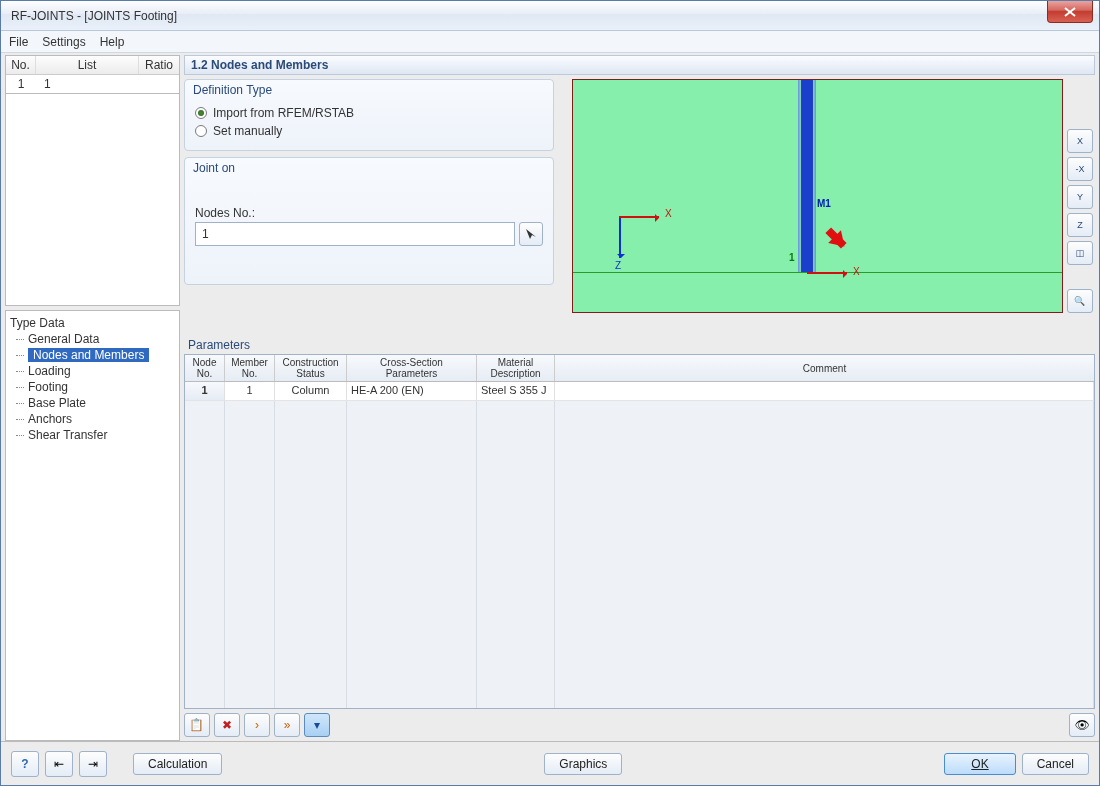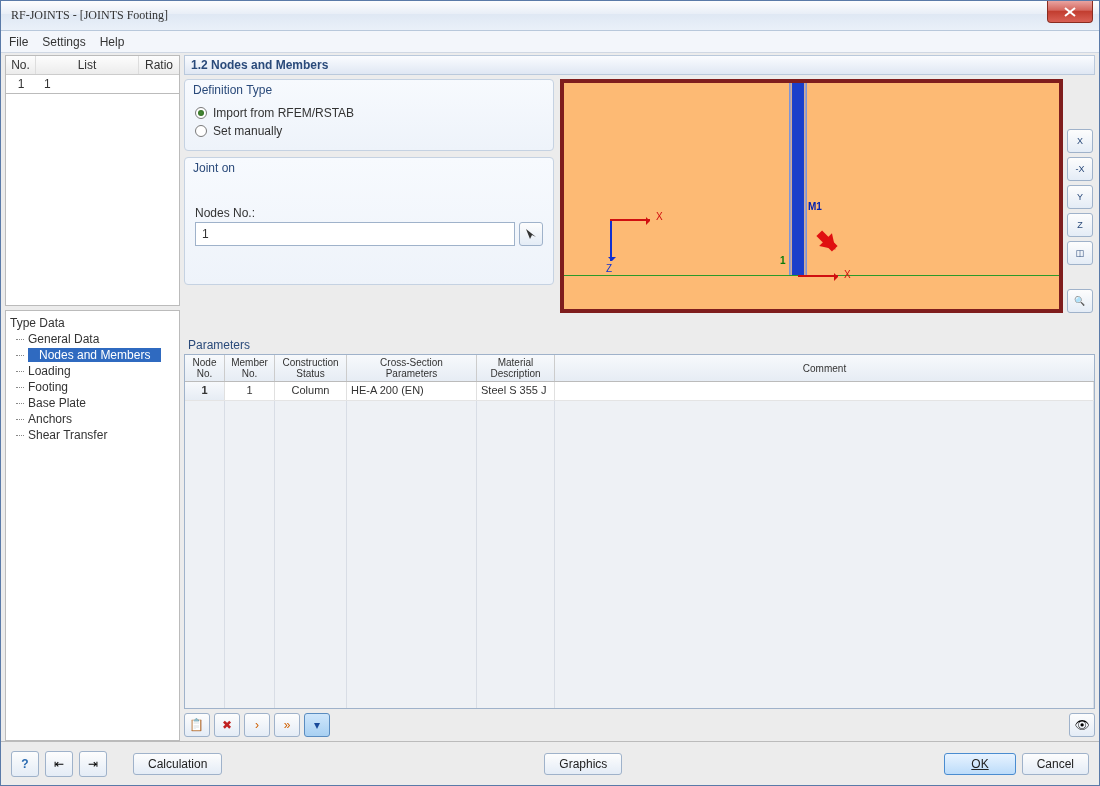--- a/index.html
+++ b/index.html
@@ -1,56 +1,56 @@
 <!DOCTYPE html>
 <html><head>
 <meta charset="utf-8">
 <style>
 * { box-sizing: border-box; margin: 0; padding: 0; font-family: "Segoe UI", Tahoma, sans-serif; font-size: 12px; }
 body { background: #fff; overflow: hidden; }
 .window { width: 1100px; height: 786px; border: 1px solid #5a7aa8; display: flex; flex-direction: column; background: #ececec; }
 .titlebar { height: 30px; background: linear-gradient(to bottom, #fdfdfe, #e8eef7 45%, #dfe8f4 46%, #eaf0f9); display: flex; align-items: center; border-bottom: 1px solid #b8c8db; }
-.titlebar-text { flex: 1; padding-left: 10px; color: #333; font-family: Liberation Serif, serif; }
+.titlebar-text { flex: 1; padding-left: 10px; color: #333; }
 .titlebar-buttons { display: flex; height: 100%; }
 .tb-btn { width: 46px; height: 22px; margin-top: 0; display: flex; align-items: center; justify-content: center; border: 1px solid #888; border-top: none; }
 .tb-close { background: linear-gradient(to bottom, #e9a3a0, #d4665d 45%, #c03b2d 46%, #d96055); border-color: #8a2c20; border-radius: 0 0 4px 4px; margin-right: 6px; }
 .tb-close svg { stroke: #fff; stroke-width: 2; }
 .menubar { height: 22px; background: #f3f6fb; display: flex; align-items: center; padding-left: 8px; border-bottom: 1px solid #d0d8e4; gap: 14px; }
 .menubar span { color: #333; cursor: default; }
 .body { flex: 1; display: flex; background: #ececec; padding: 2px 4px 0 4px; gap: 4px; }
 .left-pane { width: 175px; display: flex; flex-direction: column; }
 .small-table { border: 1px solid #bbb; background: #fff; }
 .small-table .hdr { display: flex; background: linear-gradient(to bottom,#fdfdfd,#ececec); border-bottom: 1px solid #ccc; }
 .small-table .hdr div { border-right: 1px solid #ddd; padding: 2px 4px; text-align: center; color: #333; }
 .small-table .hdr div:last-child { border-right: none; }
 .small-table .row { display: flex; padding: 1px 0; }
 .small-table .row div { padding: 1px 4px; text-align: center; color: #333; }
 .col-no { width: 30px; } .col-list { flex: 1; text-align:left !important; padding-left:8px !important;} .col-ratio { width: 40px; }
 .left-spacer { flex: 1; background: #fff; border: 1px solid #bbb; border-top: none; min-height: 140px; }
 .tree-panel { margin-top: 4px; border: 1px solid #bbb; background: #fff; flex: 2; padding: 4px 2px; }
 .tree-root { color: #333; padding: 1px 2px; }
 .tree-child { color: #333; padding: 1px 2px 1px 20px; position: relative; }
 .tree-child::before { content: ''; position: absolute; left: 8px; top: 50%; width: 8px; border-top: 1px dotted #888; }
-.tree-child.selected span { background: #2f6ac0; color: #fff; padding: 0 11px; }
+.tree-child.selected span { background: #2f6ac0; color: #fff; padding: 0 5px; }
 .right-pane { flex: 1; display: flex; flex-direction: column; }
 .section-header { height: 20px; background: linear-gradient(to bottom,#fafcff,#dfe7f3); border: 1px solid #bac9dc; color: #2a4a7a; font-weight: bold; padding: 2px 6px; }
 .content-row { display: flex; gap: 6px; margin-top: 4px; }
 .forms-col { width: 370px; display: flex; flex-direction: column; gap: 6px; }
 .groupbox { border: 1px solid #c5d2e2; border-radius: 4px; background: linear-gradient(to bottom,#f7fafe,#eef3fa); }
 .groupbox .gb-title { color: #2a4a7a; padding: 3px 8px; font-weight: normal; }
 .gb-body { padding: 4px 10px 10px 10px; }
 .radio-row { display: flex; align-items: center; gap: 6px; padding: 2px 0; color: #333; }
 .radio { width: 12px; height: 12px; border: 1px solid #7a7a7a; border-radius: 50%; background: #fff; display: inline-flex; align-items: center; justify-content: center; }
 .radio.checked::after { content: ''; width: 6px; height: 6px; background: radial-gradient(circle,#4a8a3a,#2a6a1a); border-radius: 50%; }
 .field-label { color: #333; padding: 4px 0 2px 0; margin-top: 20px; }
 .input-row { display: flex; gap: 4px; }
 .text-input { flex: 1; border: 1px solid #9fb2ca; background: #fff; padding: 3px 6px; color: #333; }
 .small-btn { width: 24px; height: 24px; border: 1px solid #9fb2ca; background: linear-gradient(to bottom,#fdfdfd,#e4ecf6); display: flex; align-items: center; justify-content: center; border-radius: 3px; }
 .viewport-wrap { flex: 1; display: flex; gap: 4px; }
-.viewport { flex: 1; border: 4px solid #7f1d1d; background: #fdba74; position: relative; }
+.viewport { flex: 1; border: 1px solid #7f1d1d; background: #86efac; position: relative; margin-left: 12px; }
 .viewport .green-line { position: absolute; left: 0; right: 0; top: 192px; border-top: 1px solid #2a9a2a; }
 .viewport .column { position: absolute; left: 228px; top: 0; width: 12px; height: 192px; background: #1a3fca; }
 .viewport .column::before { content:''; position:absolute; left:-3px; right:-3px; top:0; bottom:0; background: linear-gradient(to right,#6a8ee8,transparent 20%,transparent 80%,#6a8ee8);}
 .viewport .m1 { position: absolute; left: 244px; top: 118px; color: #0020b0; font-size: 10px; font-weight: bold; }
 .viewport .node1 { position: absolute; left: 216px; top: 172px; color: #0a7a0a; font-size: 10px; font-weight: bold;}
 .viewport .origin { position: absolute; left: 46px; top: 136px; }
 .viewport .origin2 { position: absolute; left: 228px; top: 188px; }
 .axis-x { width: 40px; border-top: 2px solid #d01010; position: relative;}
 .axis-x::after{content:''; position:absolute; right:-4px; top:-4px; border:4px solid transparent; border-left-color:#d01010;}
 .axis-z { height: 40px; border-left: 2px solid #1030d0; position:relative; margin-left:0;}

